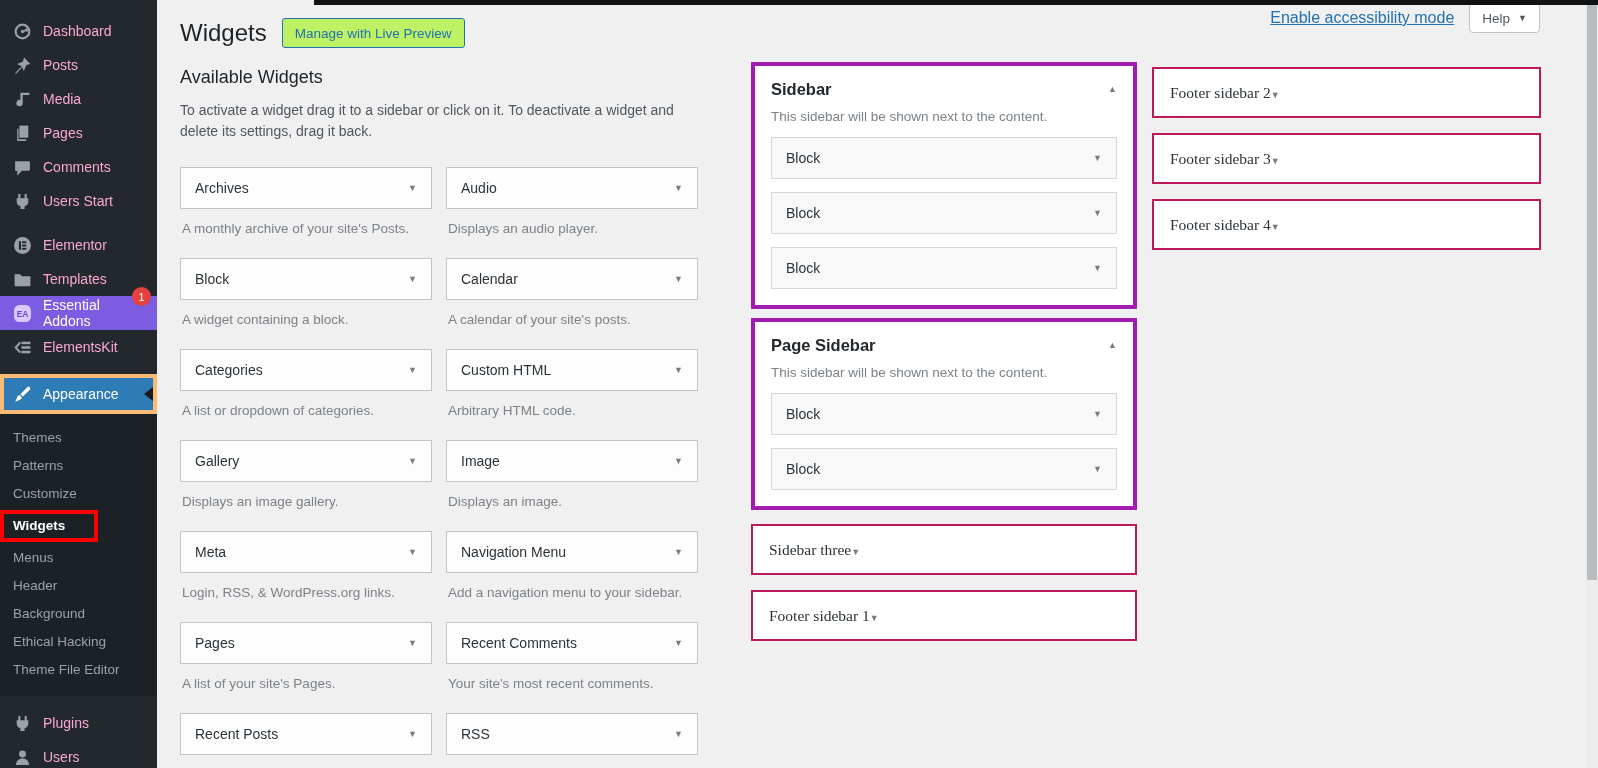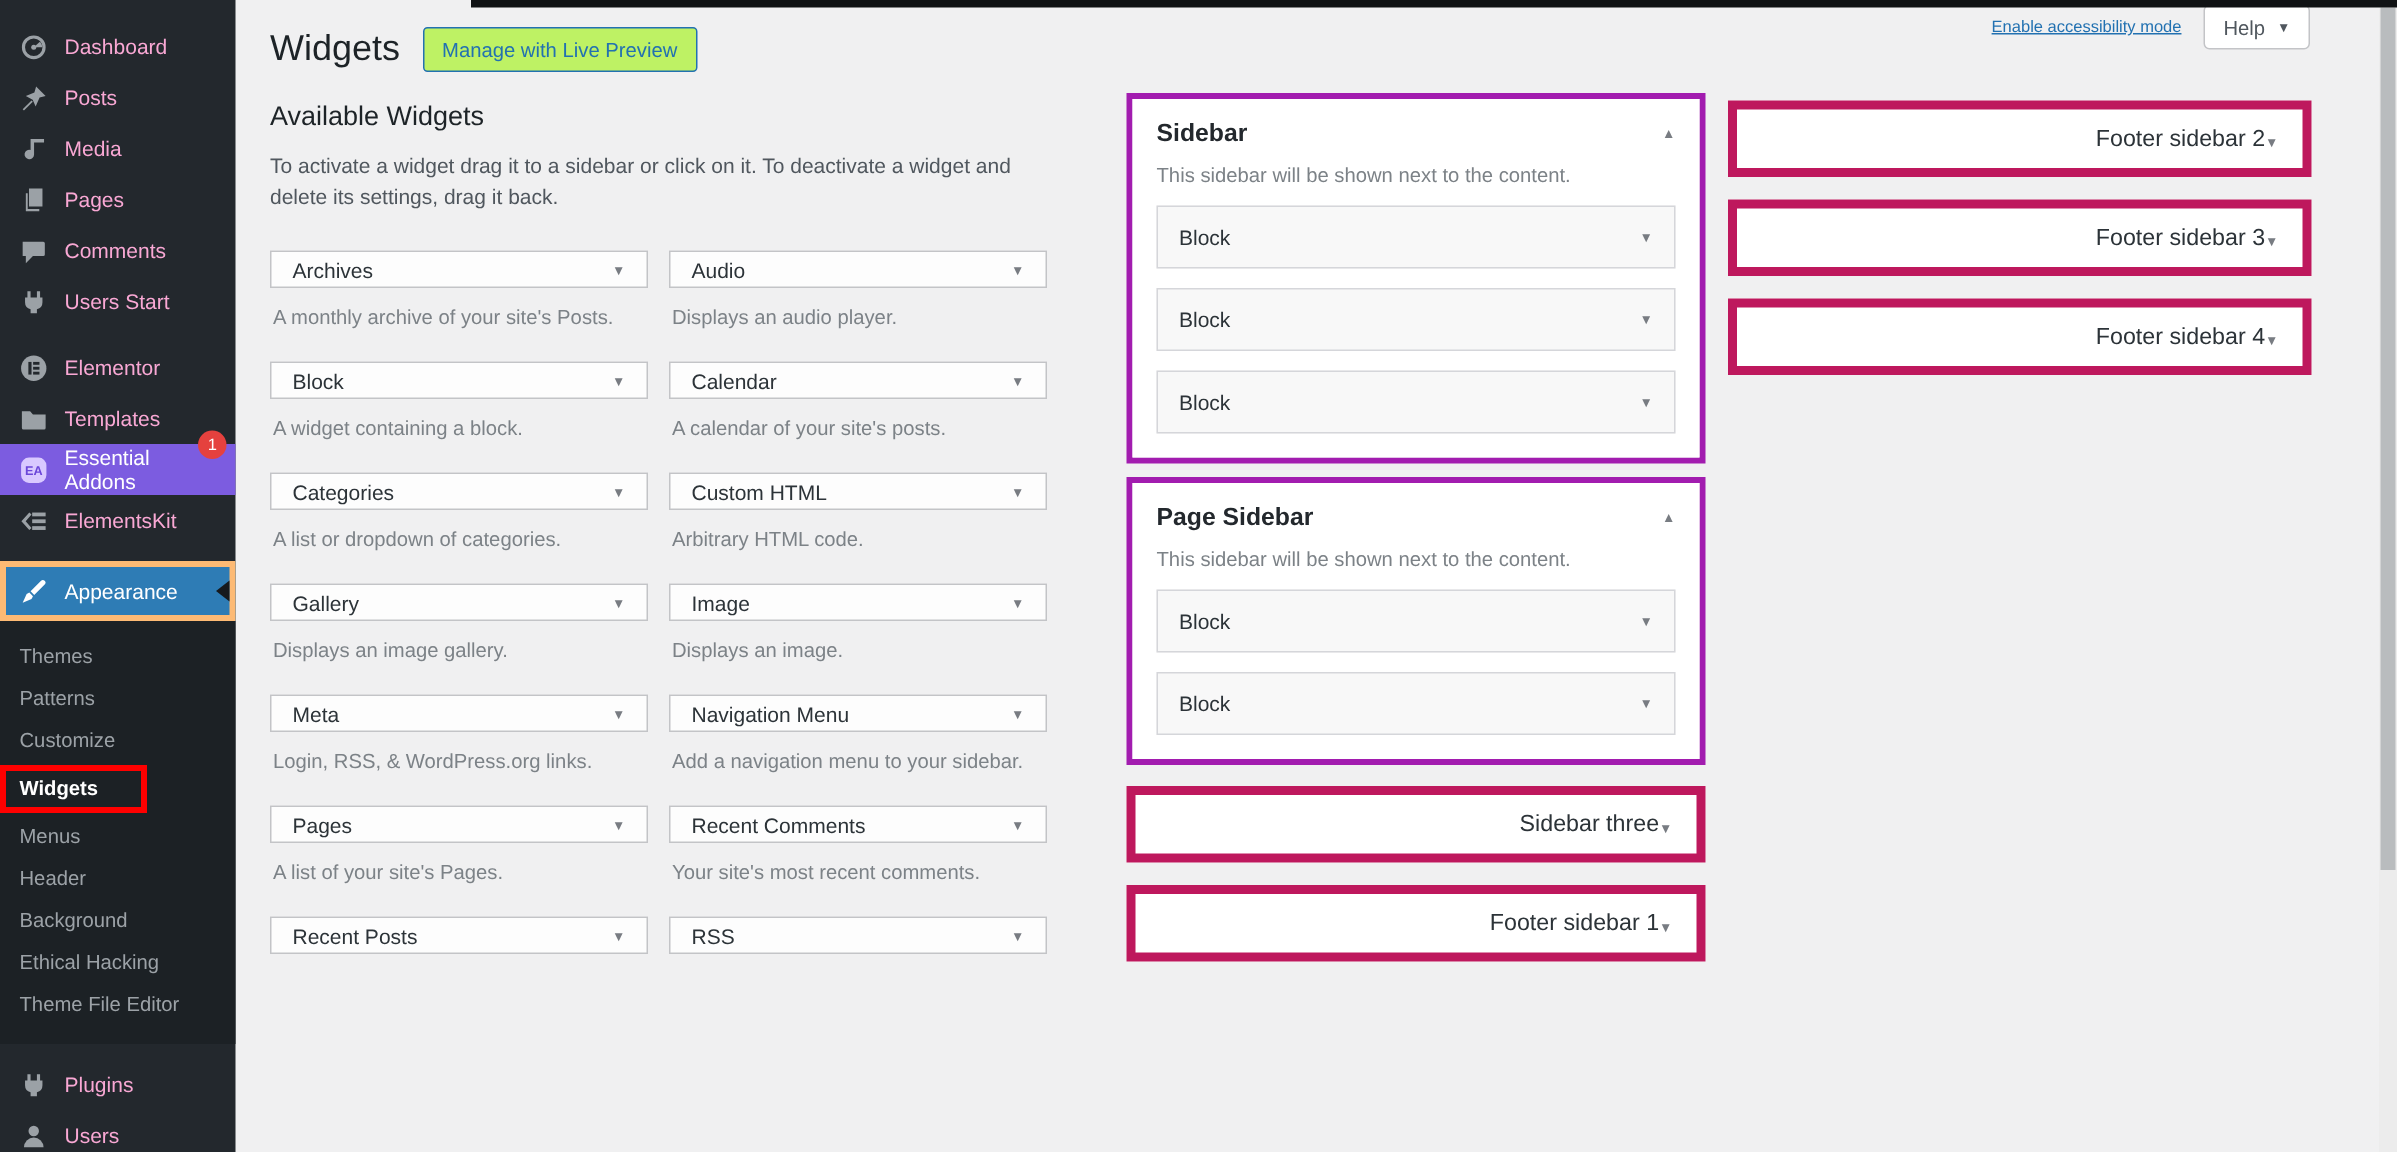--- a/index.html
+++ b/index.html
@@ -19,49 +19,49 @@
     border-top:7px solid transparent; border-bottom:7px solid transparent; border-right:9px solid #16191d; }
   .mi-badge { position:absolute; top:-9px; right:6px; background:#e5413e; color:#fff; font-size:11px; min-width:19px; height:19px;
     border-radius:50%; display:flex; align-items:center; justify-content:center; z-index:5; }
   .submenu { background:#1c2125; padding:10px 0 12px 0; }
   .submenu-item { display:block; height:28px; line-height:28px; padding-left:13px; color:#9ca2a7; font-size:13.5px; cursor:pointer; }
   .submenu-item.current { color:#ffffff; font-weight:bold; border:4px solid #fe0000; width:98px; height:32px; line-height:24px; padding-left:9px; margin:2px 0 2px 0; }
 
   
   .content { position:absolute; left:157px; top:0; right:0; height:768px; background:#f0f0f1; }
   .top-utils { position:absolute; top:3px; right:58px; display:flex; align-items:center; gap:15px; z-index:10; }
-  .a11y-link { color:#2271b1; font-size:11px; text-decoration:underline; cursor:pointer; }
+  .a11y-link { color:#2271b1; font-size:16px; text-decoration:underline; cursor:pointer; }
   .help-btn { background:#ffffff; border:1px solid #c3c4c7; border-radius:4px; height:30px; padding:0 12px; display:flex; align-items:center; gap:8px;
     font-size:13.5px; color:#50575e; cursor:pointer; }
   .caret-down { font-size:9px; color:#50575e; }
 
   .page-head { position:absolute; left:23px; top:18px; display:flex; align-items:center; gap:15px; }
   .page-title { font-size:24px; font-weight:400; color:#1d2327; }
   .manage-btn { background:#bef264; border:1px solid #2271b1; color:#2271b1; border-radius:3px; height:30px; padding:0 12px;
     font-size:13.5px; display:flex; align-items:center; cursor:pointer; }
 
   
   .col-available { position:absolute; left:23px; top:67px; width:520px; }
   .aw-title { font-size:18px; font-weight:500; color:#1d2327; margin-bottom:12px; }
   .aw-desc { font-size:14px; line-height:21px; color:#50575e; margin-bottom:25px; }
   .aw-grid { display:grid; grid-template-columns:252px 252px; column-gap:14px; }
   .aw-cell { margin-bottom:7px; }
-  .widget-card { background:#fdfdfd; border:1px solid #c3c4c7; height:25px; display:flex; align-items:center; justify-content:space-between;
+  .widget-card { background:#fdfdfd; border:1px solid #c3c4c7; height:42px; display:flex; align-items:center; justify-content:space-between;
     padding:0 14px; cursor:grab; }
   .widget-card .wc-name { font-size:14px; font-weight:500; color:#2c3338; }
   .wc-arrow { font-size:9px; color:#787c82; }
   .widget-desc { font-size:13.5px; color:#7c8287; margin:12px 2px 13px 2px; min-height:17px; }
 
   
   .col-sidebars { position:absolute; left:594px; top:62px; width:386px; }
   .col-footers  { position:absolute; left:995px; top:67px; width:389px; }
   .red-box { border:4px solid #a21caf; margin-bottom:9px; }
   .panel { background:#ffffff; }
   .panel.framed { border:none; padding:14px 16px 16px 16px; }
-  .panel.collapsed { border:6px solid #be185d; height:51px; display:flex; align-items:center; justify-content:flex-end; padding:0 16px; margin-bottom:15px; cursor:pointer; }
+  .panel.collapsed { border:2px solid #be185d; height:51px; display:flex; align-items:center; justify-content:flex-start; padding:0 16px; margin-bottom:15px; cursor:pointer;font-family:Liberation Serif, serif; }
   .panel-head { display:flex; align-items:flex-start; justify-content:space-between; cursor:pointer; }
   .panel-title { font-size:16.5px; font-weight:600; color:#23282d; }
   .panel-title.light { font-size:15.5px; font-weight:500; color:#2c3338; }
   .toggle-icon { font-size:9px; color:#787c82; padding-top:4px; }
   .panel-desc { font-size:13.5px; color:#7c8287; margin-top:10px; }
   .block-row { background:#f8f8f8; border:1px solid #d5d6da; height:42px; margin-top:13px; display:flex; align-items:center; justify-content:space-between;
     padding:0 14px; cursor:pointer; }
   .block-row .br-label { font-size:14px; font-weight:500; color:#2c3338; }
 
   

